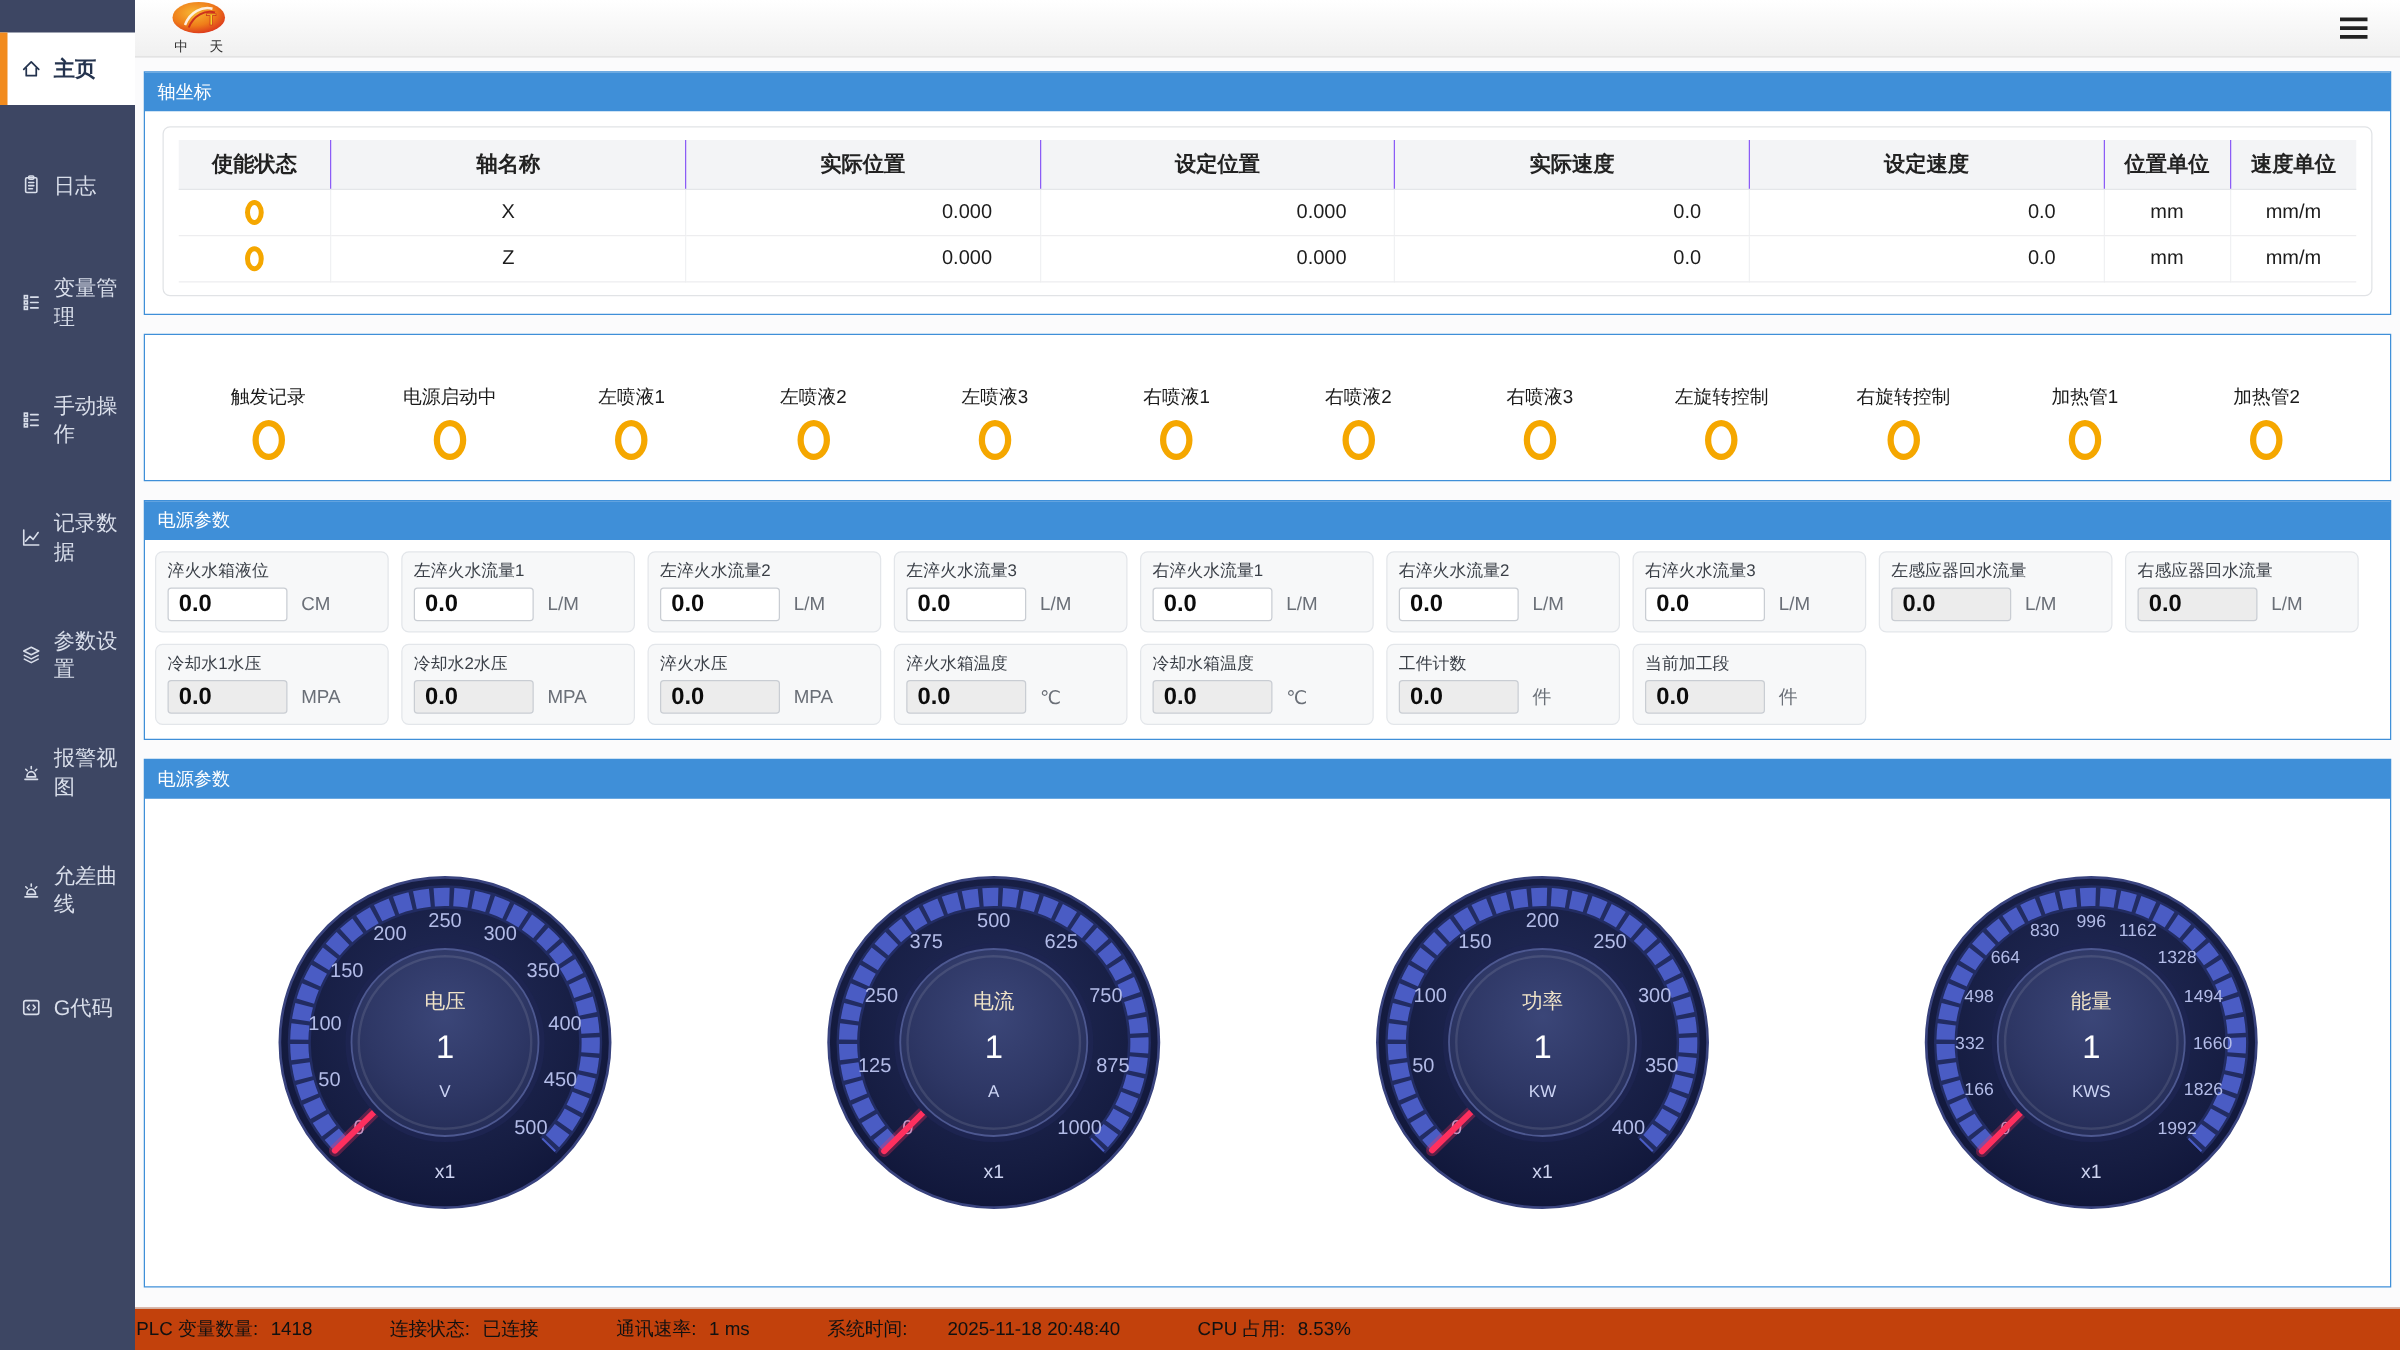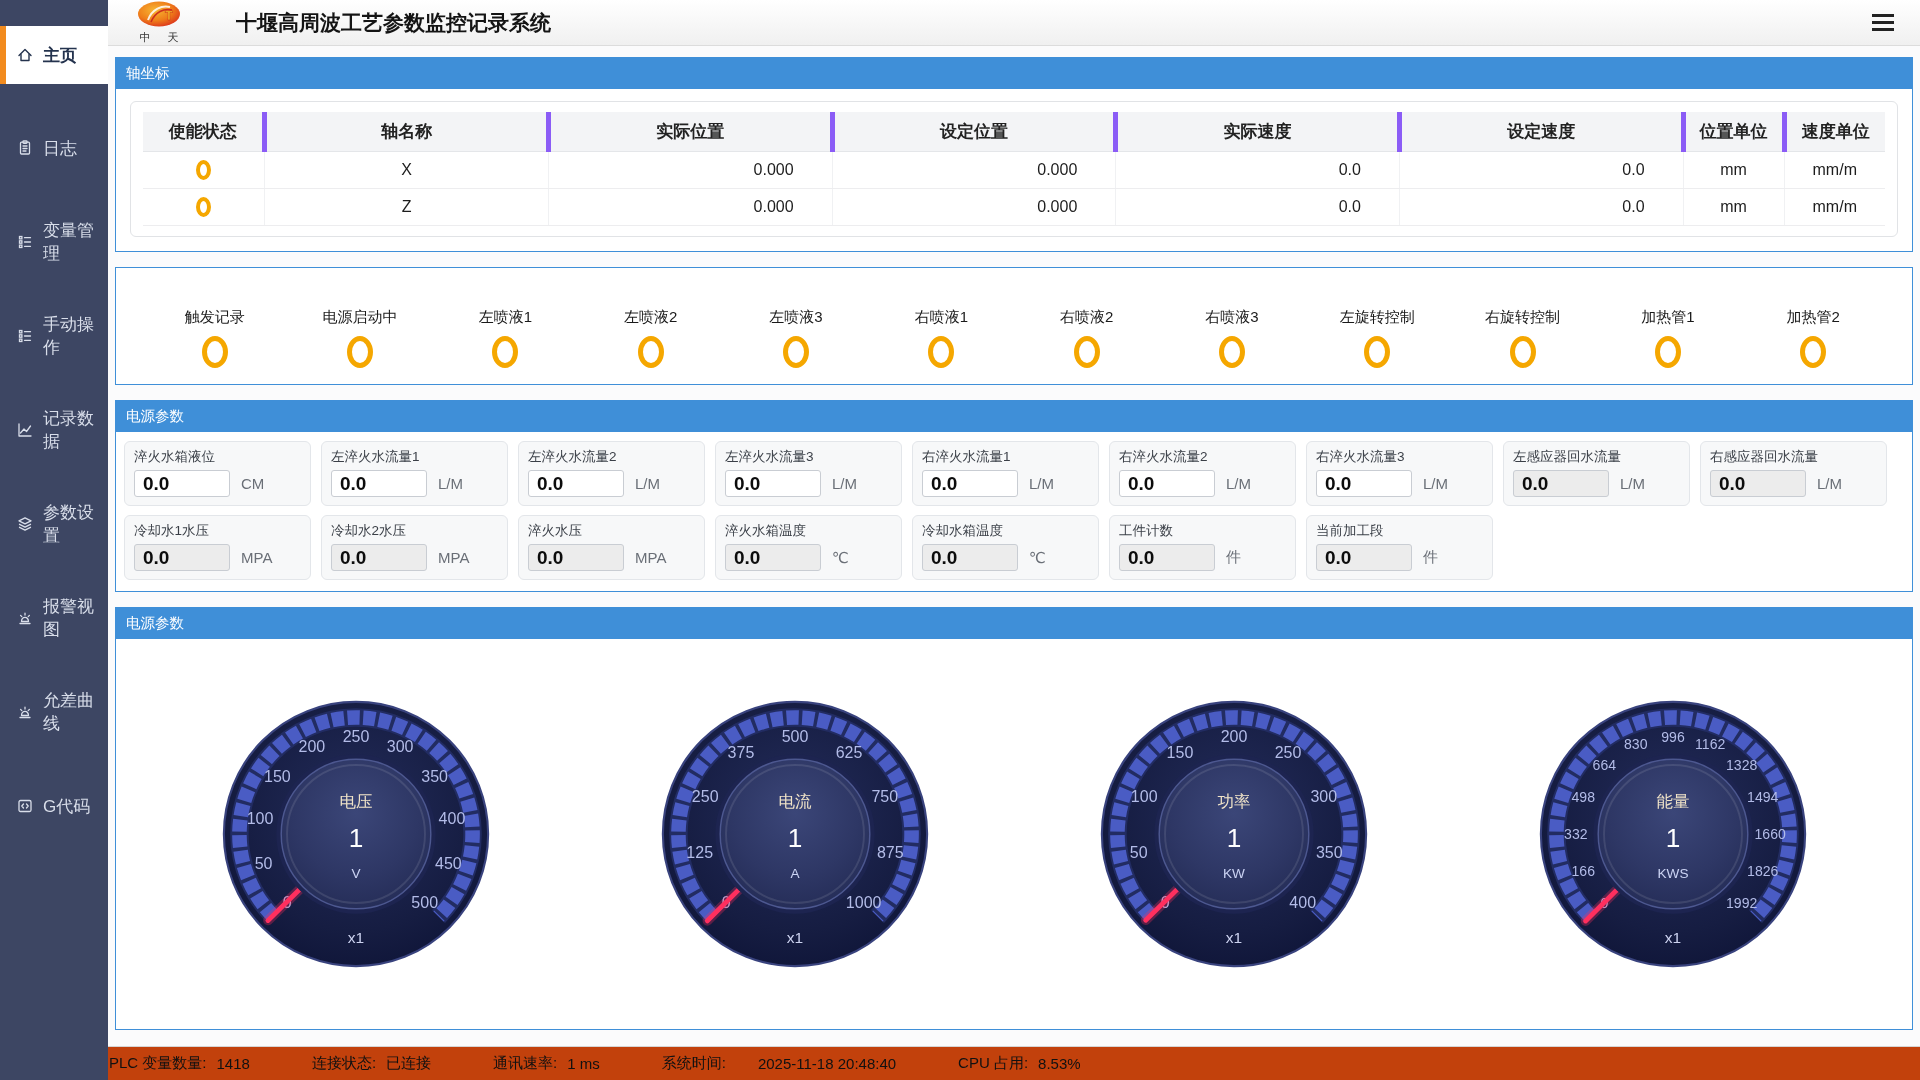--- a/index.html
+++ b/index.html
@@ -28,21 +28,21 @@
 
   .content { flex:1; display:flex; flex-direction:column; padding:11px 7px 8px; overflow:hidden; }
   .section { border:1px solid #3f8fd8; background:#fff; margin-bottom:15px; display:flex; flex-direction:column; }
   .section:last-child { flex:1; margin-bottom:8px; }
   .section-header { background:#3f8fd8; color:#fff; font-size:14.5px; padding:6px 10px; flex-shrink:0; }
 
   
   .table-card { margin:12px 14px 14px; border:1px solid #e1e3e6; border-radius:6px; padding:10px 12px; }
   table { width:100%; border-collapse:collapse; table-layout:fixed; }
   th { background:#f3f4f6; font-size:17px; color:#222; padding:8px 4px;
-    border-bottom:1px solid #e4e6e9; border-right:5px solid #8b5cf6; text-align:center; }
+    border-bottom:1px solid #e4e6e9; border-right:1px solid #8b5cf6; text-align:center; }
   th:last-child { border-right:none; }
   td { font-size:16px; color:#1d1d1d; padding:6px 4px; border-bottom:1px solid #ededef;
     border-right:1px solid #f0f1f3; text-align:center; height:37px; }
   td:last-child { border-right:none; }
   td.c-num { text-align:right; padding-right:38px; }
   .col-enable{width:7%} .col-axis{width:16.3%} .col-pos{width:16.3%} .col-unit{width:5.8%}
   .ring { display:inline-block; width:15px; height:20px; border:4.5px solid #f5a700;
     border-radius:50%; vertical-align:middle; background:#fff; }
 
   
@@ -172,21 +172,20 @@
                 <stop offset="100%" stop-color="#d8271c"></stop>
             </radialGradient>
           </defs>
           <ellipse cx="23" cy="13" rx="21" ry="12.5" fill="url(#logograd)"></ellipse>
           <path d="M12 19 C16 8, 26 4, 34 6" fill="none" stroke="#fff" stroke-width="2" opacity="0.85"></path>
           <path d="M15 21 C19 11, 28 7, 36 9" fill="none" stroke="#c8251d" stroke-width="1.6" opacity="0.9"></path>
           <text x="29" y="19" font-size="13" font-weight="bold" fill="#f5d028" stroke="#c8251d" stroke-width="0.5">T</text>
         </svg>
         <div class="logo-text">中 天</div>
       </div>
-      <div class="app-title">十堰高周波工艺参数监控记录系统</div>
       <div class="menu-btn">
           <i></i>
           <i></i>
           <i></i>
         </div>
     </div>
 
     <div class="content">
 
       <div class="section">

